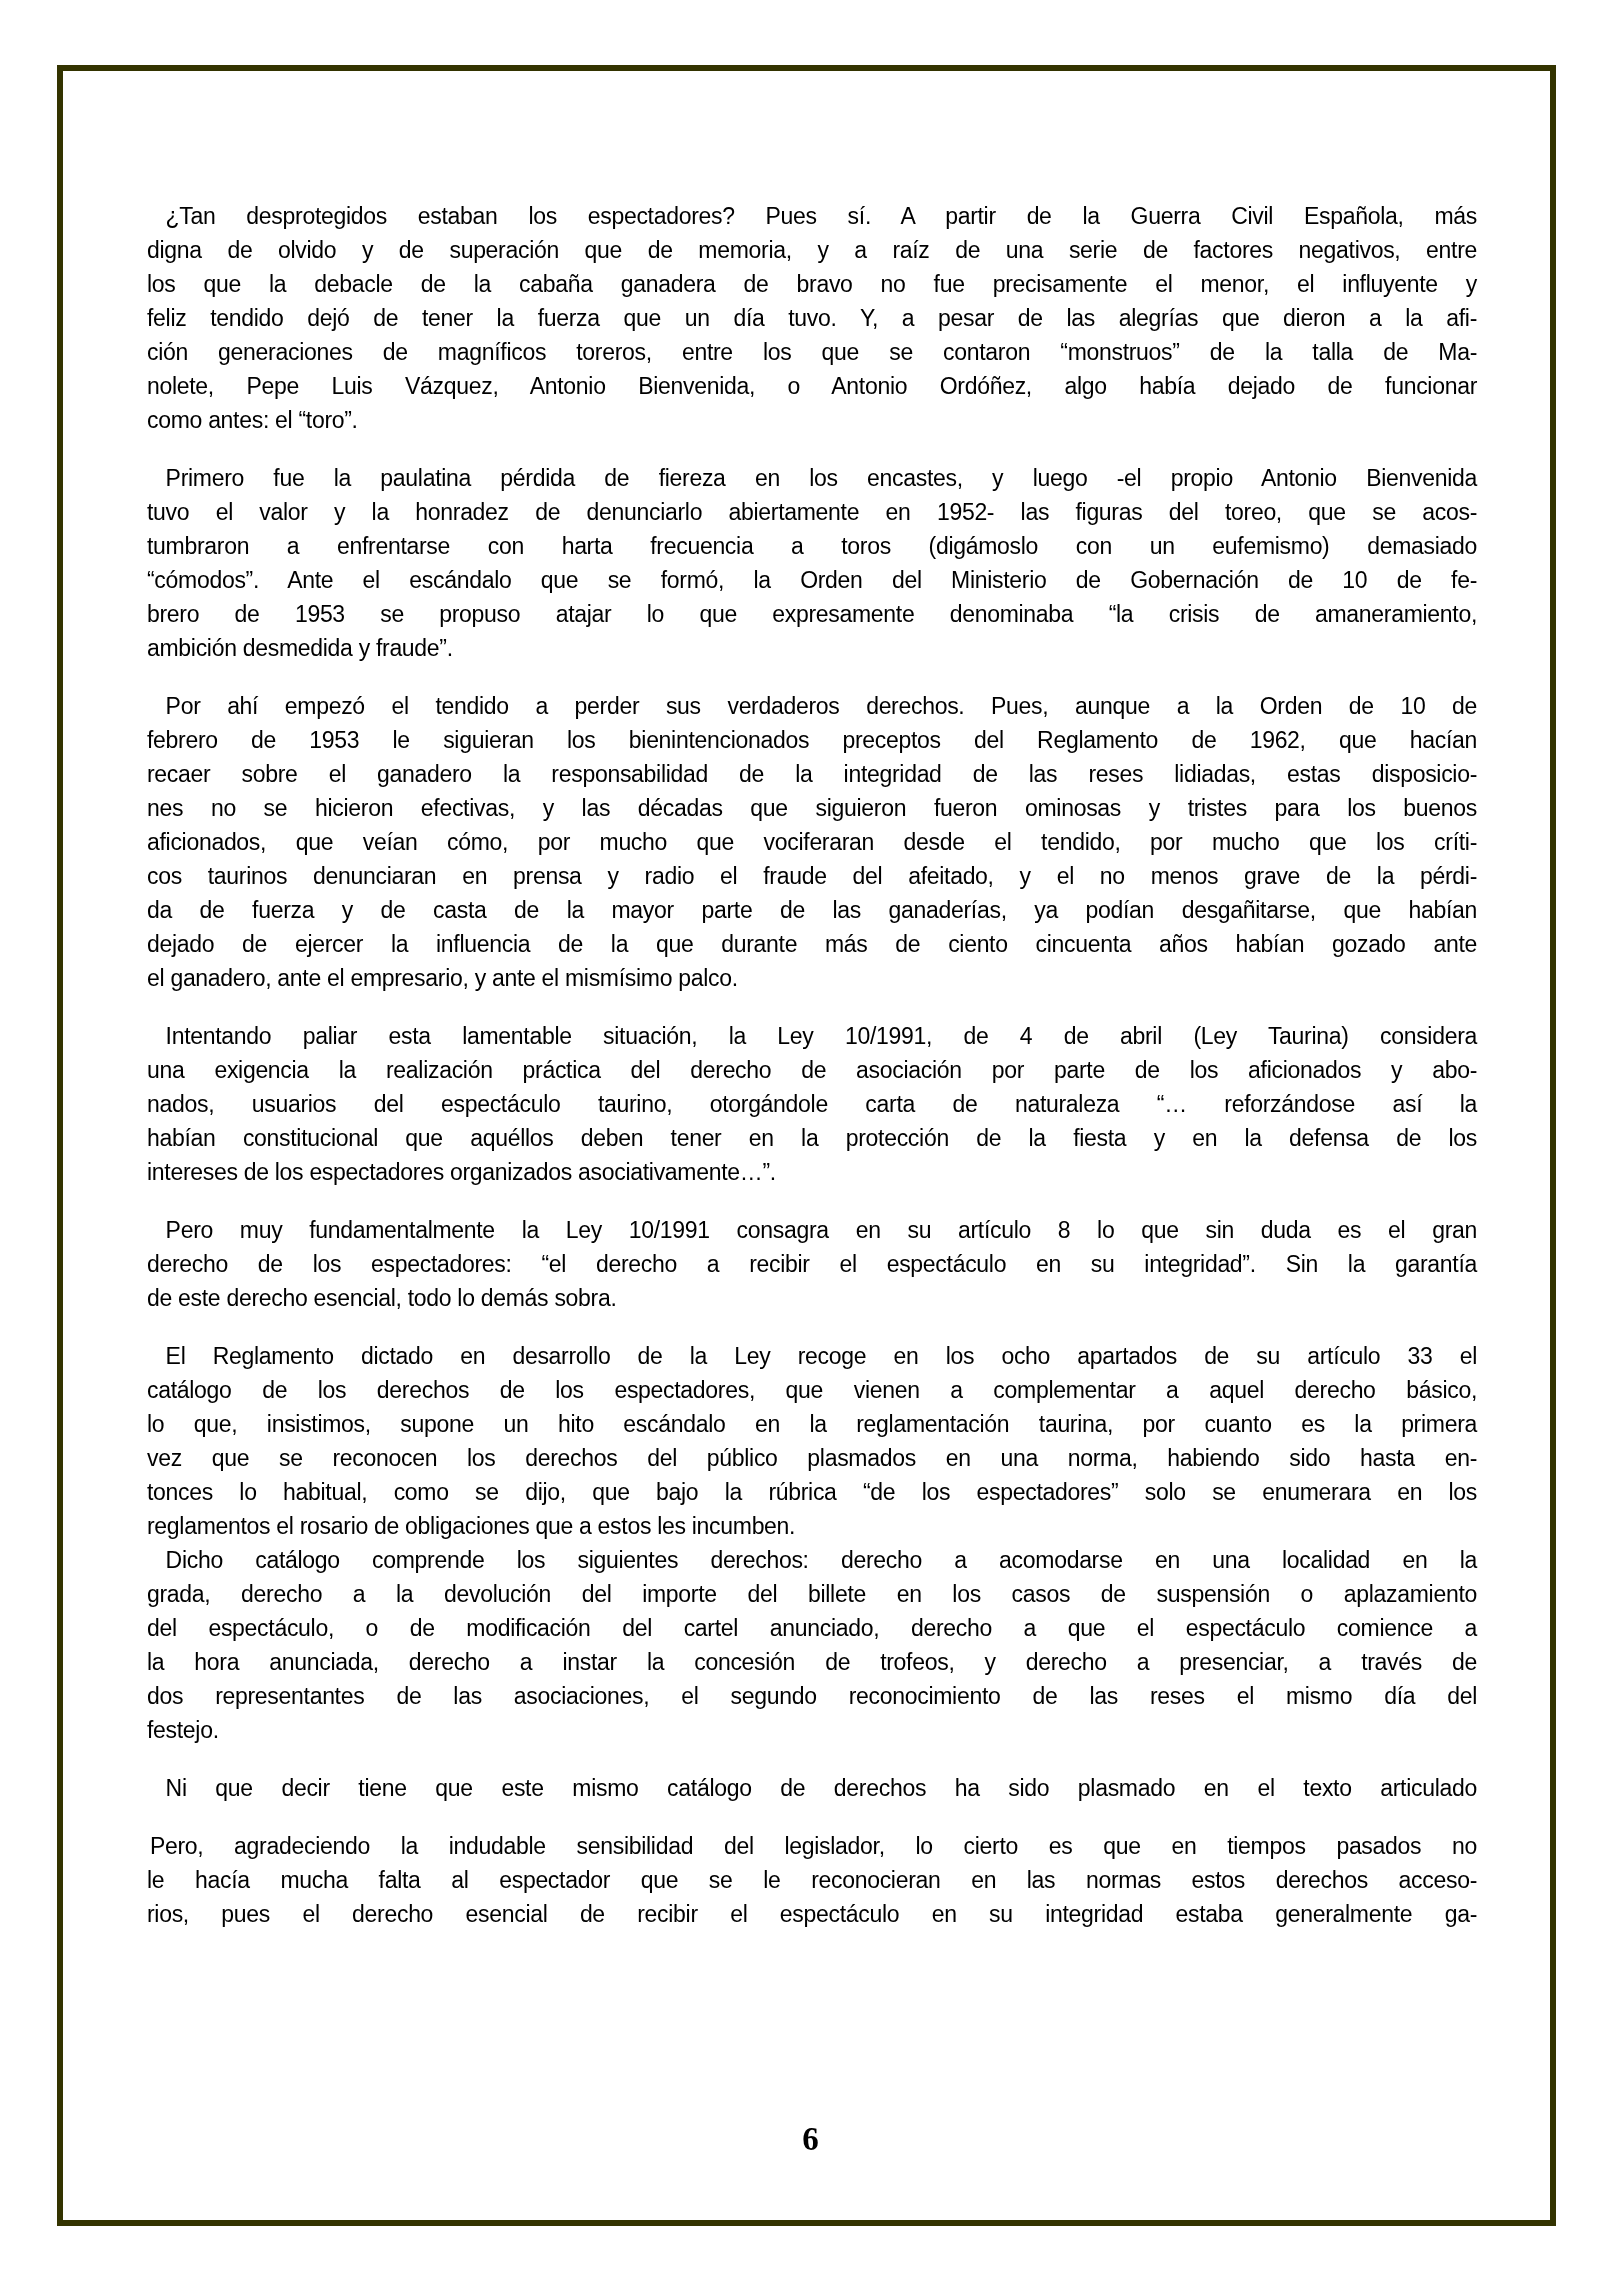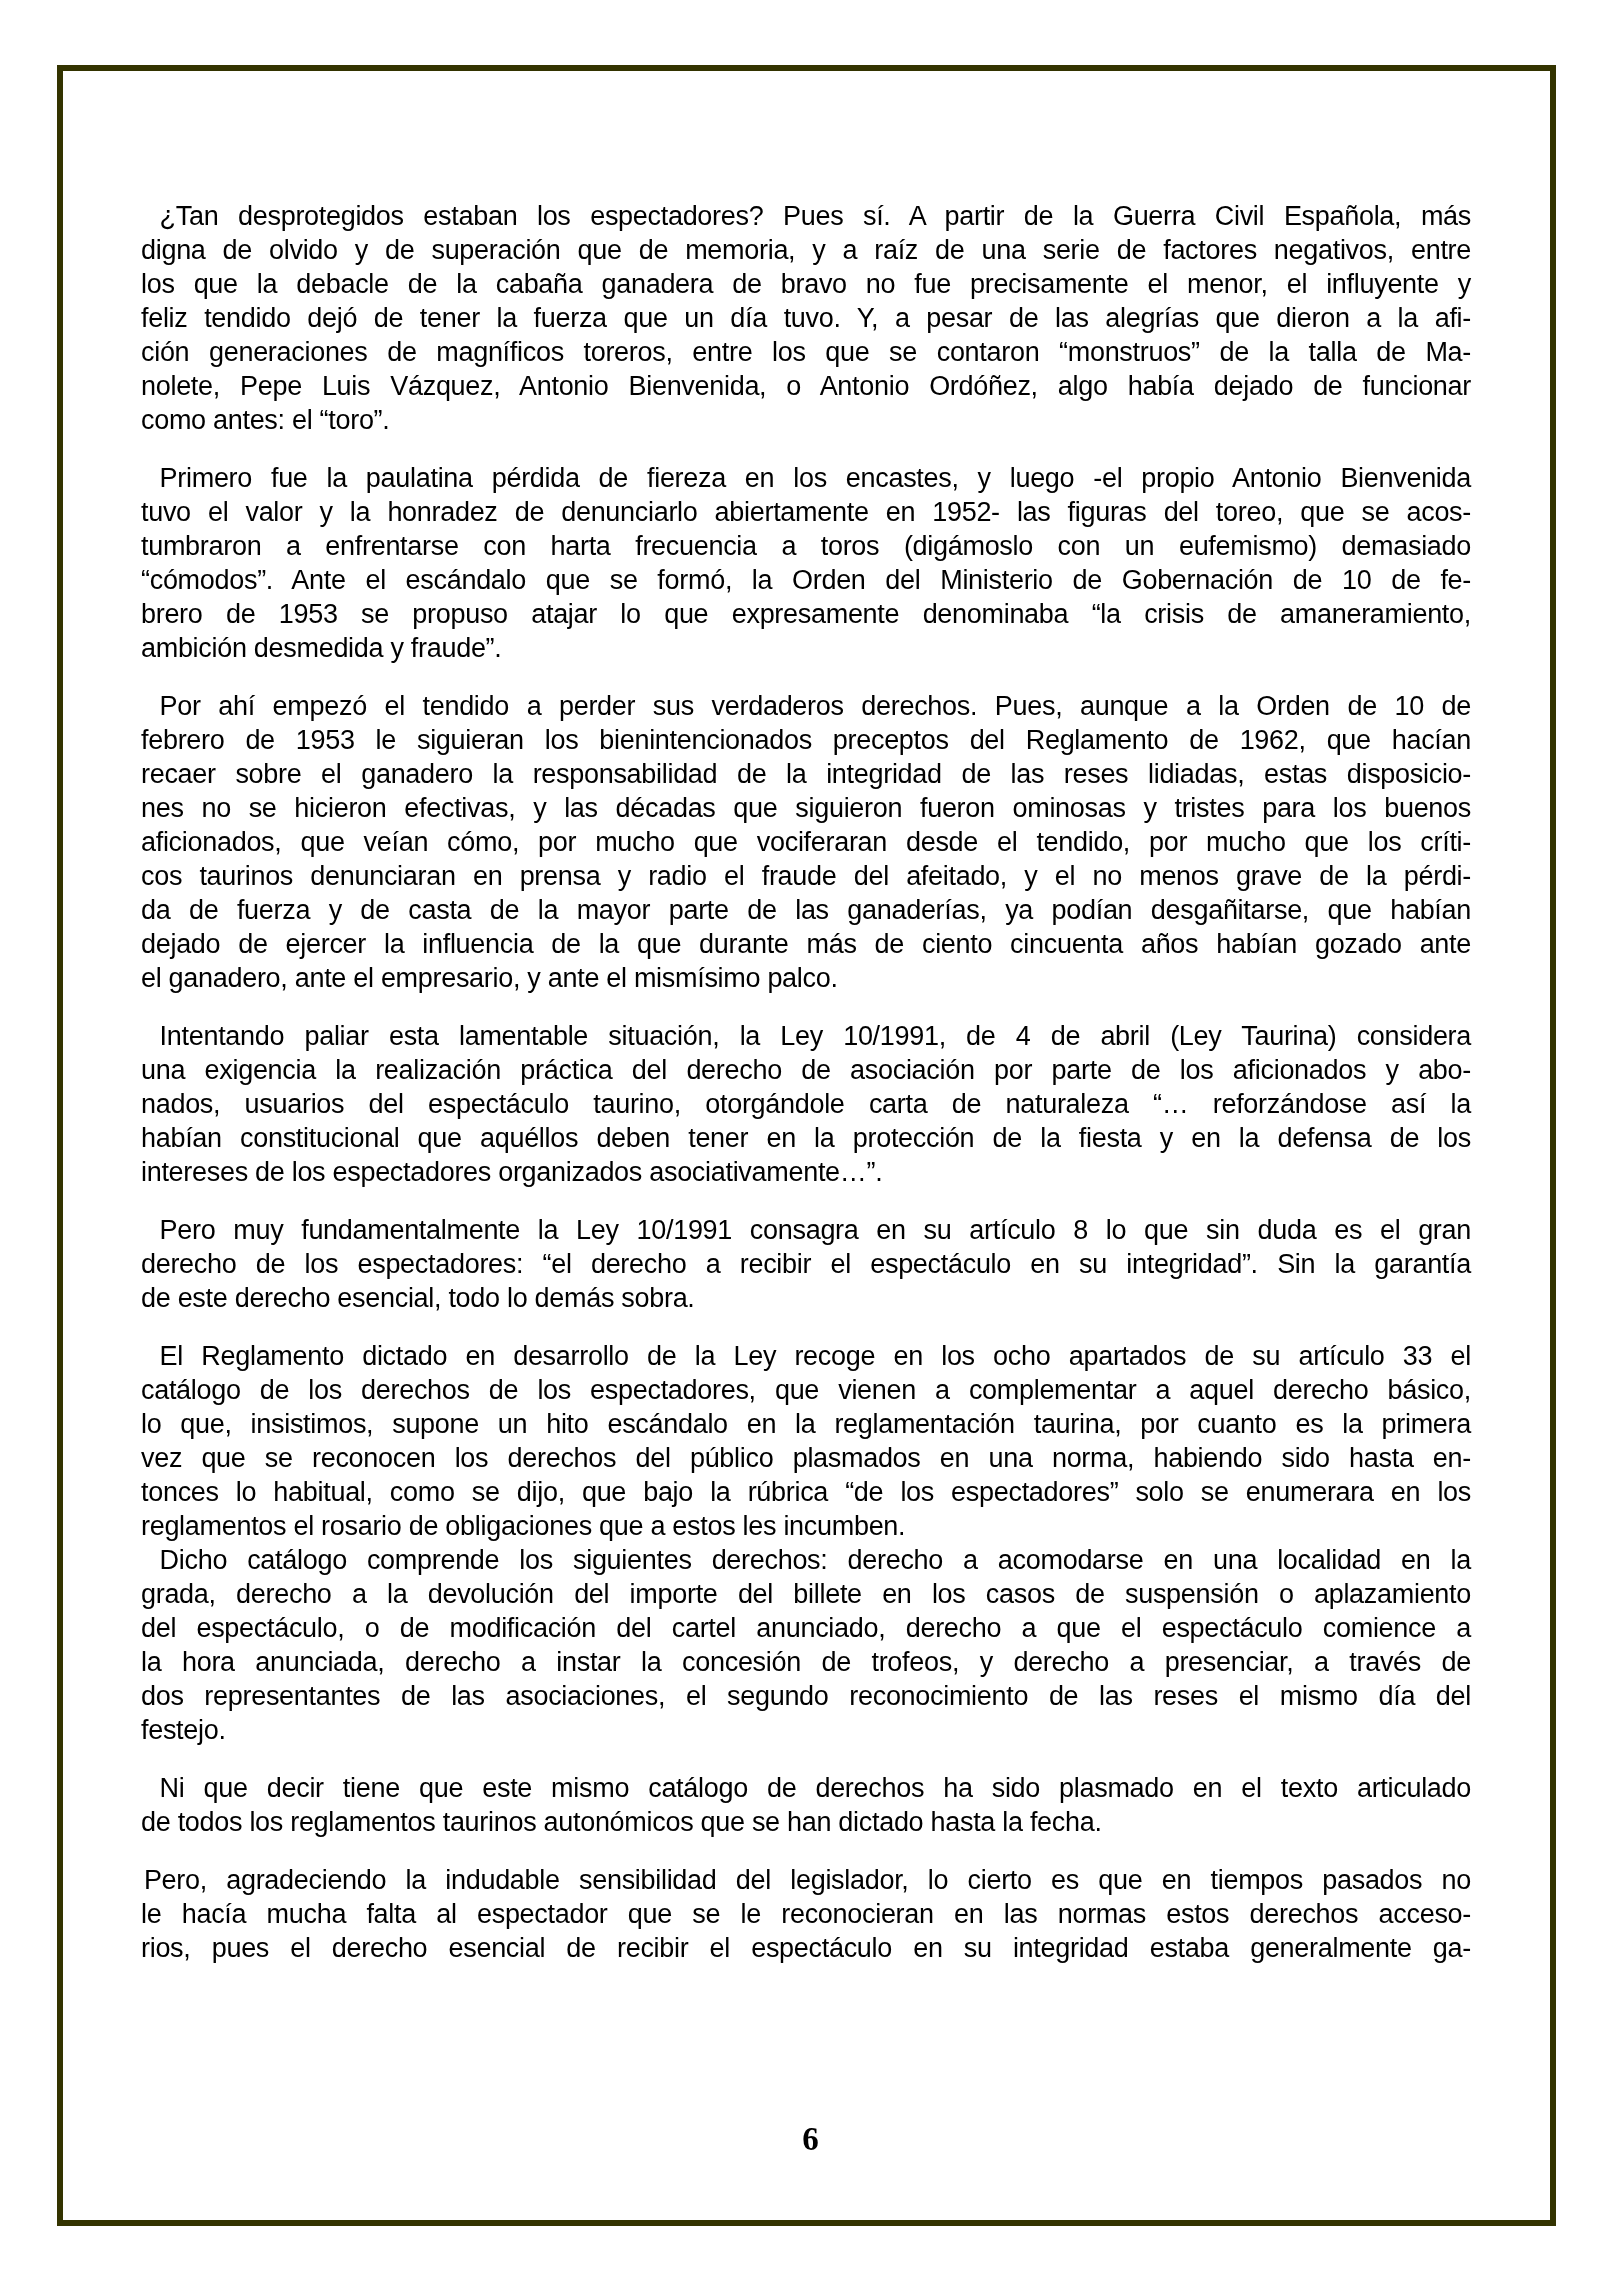--- a/index.html
+++ b/index.html
@@ -19,24 +19,24 @@
       position: absolute;
       left: 57px;
       top: 65px;
       width: 1487px;
       height: 2149px;
       border: 6.9px solid #333300;
       box-sizing: content-box;
     }
     .body-text {
       position: absolute;
-      left: 141px;
+      left: 147px;
       top: 199px;
       width: 1330px;
-      font-size: 27px;
+      font-size: 23px;
       line-height: 34px;
       letter-spacing: -0.3px;
     }
     .paragraph {
       margin: 0;
     }
     .paragraph.gap {
       margin-top: 24px;
     }
     .line {
@@ -134,21 +134,20 @@
     <span class="line indent">Dicho catálogo comprende los siguientes derechos: derecho a acomodarse en una localidad en la</span>
     <span class="line">grada, derecho a la devolución del importe del billete en los casos de suspensión o aplazamiento</span>
     <span class="line">del espectáculo, o de modificación del cartel anunciado, derecho a que el espectáculo comience a</span>
     <span class="line">la hora anunciada, derecho a instar la concesión de trofeos, y derecho a presenciar, a través de</span>
     <span class="line">dos representantes de las asociaciones, el segundo reconocimiento de las reses el mismo día del</span>
     <span class="line last">festejo.</span>
   </div>
 
   <div class="paragraph gap">
     <span class="line indent">Ni que decir tiene que este mismo catálogo de derechos ha sido plasmado en el texto articulado</span>
-    <span class="line last">de todos los reglamentos taurinos autonómicos que se han dictado hasta la fecha.</span>
   </div>
 
   <div class="paragraph gap">
     <span class="line indent-small">Pero, agradeciendo la indudable sensibilidad del legislador, lo cierto es que en tiempos pasados no</span>
     <span class="line">le hacía mucha falta al espectador que se le reconocieran en las normas estos derechos acceso-</span>
     <span class="line">rios, pues el derecho esencial de recibir el espectáculo en su integridad estaba generalmente ga-</span>
   </div>
 
 </div>
 

